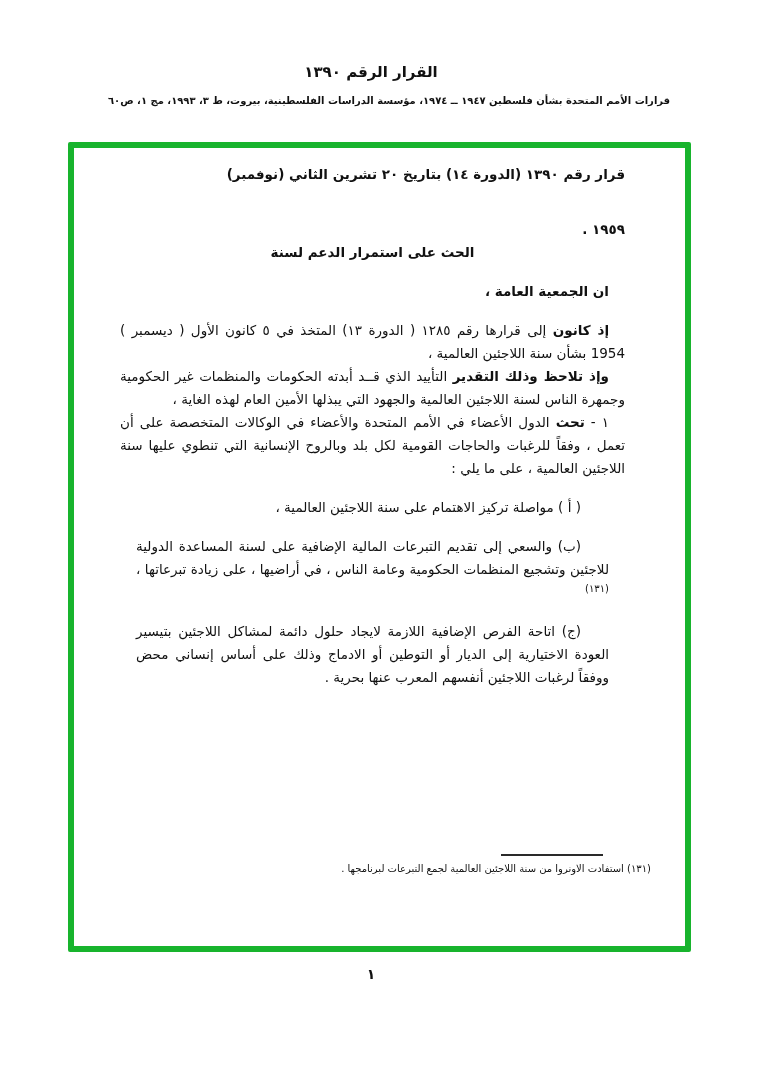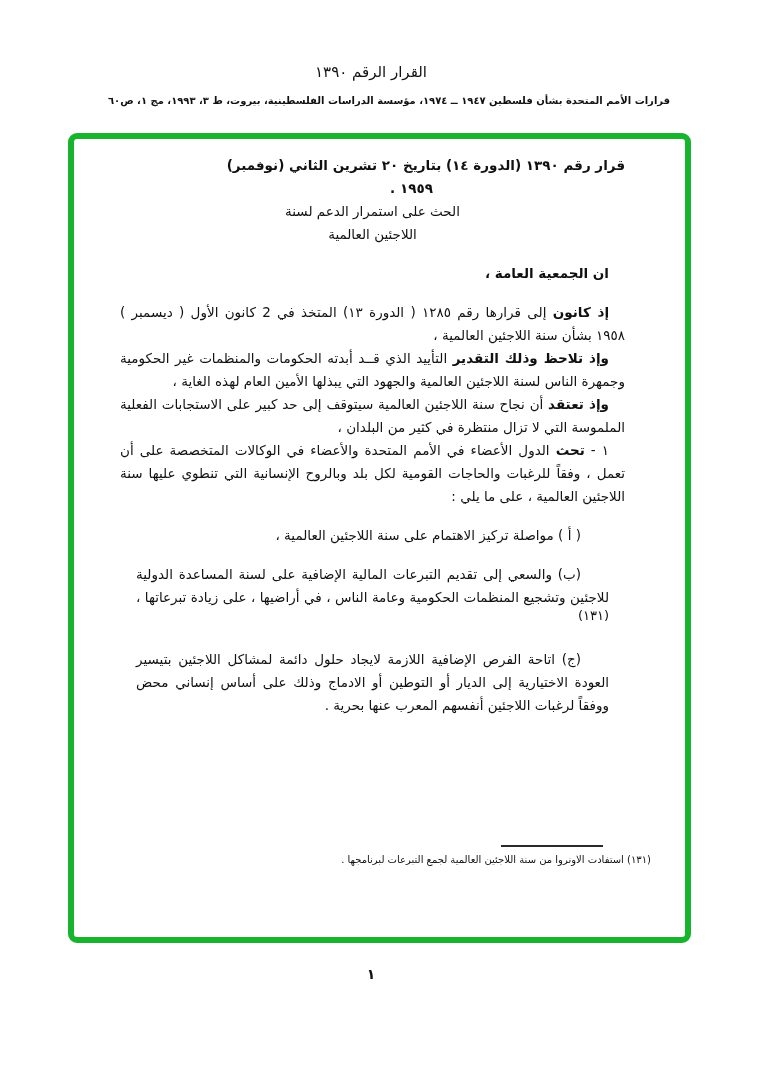--- a/index.html
+++ b/index.html
@@ -7,56 +7,56 @@
     width: 778px; height: 1092px;
     background: #ffffff;
     position: relative;
     font-family: "DejaVu Sans", sans-serif;
     color: #111111;
     overflow: hidden;
   }
   .doc-title {
     position: absolute; top: 63px; left: 0; width: 742px;
     text-align: center;
-    font-size: 15px; font-weight: normal;
+    font-size: 15px; font-weight: bold;
     direction: rtl;
     letter-spacing: 0.5px;
   }
   .doc-source {
     position: absolute; top: 95px; left: 0; width: 778px;
     text-align: center;
     font-size: 10px; font-weight: bold;
     direction: rtl;
     white-space: nowrap;
   }
   .green-box {
-    position: absolute; left: 68px; top: 133px;
+    position: absolute; left: 68px; top: 142px;
     width: 623px; height: 810px;
     box-sizing: border-box;
     border: 6px solid #18b42d;
-    border-radius: 9px;
+    border-radius: 2px;
     background: #ffffff;
   }
   .content {
     position: absolute; top: 0; right: 0; left: 0;
     padding: 15px 60px 0 46px;
     direction: rtl;
     text-align: justify;
     font-size: 13.5px;
     line-height: 23px;
   }
   .intro-line1 { font-weight: bold; text-align: right; }
   .intro-line2 { font-weight: bold; text-align: right; padding-left: 78px; text-align: left; direction: rtl; }
-  .intro-line2 { text-align: center; }
-  .res-heading { font-weight: normal; text-align: center; }
+  .intro-line2 { text-align: right; margin-top: 32px; }
+  .res-heading { font-weight: bold; text-align: center; }
   .opening { font-weight: bold; margin: 16px; }
   p.para { margin: 0; text-indent: 16px; }
   p.item { margin: 16px; text-indent: 28px; }
   .lead { font-weight: bold; }
-  sup.fn-ref { font-size: 13px; line-height: 0; }
+  sup.fn-ref { font-size: 10px; line-height: 0; }
   .footnote-area {
     position: absolute; top: 706px; right: 34px;
     width: 500px;
     direction: rtl;
     text-align: right;
     font-size: 10px;
     line-height: 15px;
   }
   .footnote-rule {
     width: 102px; height: 0;
@@ -76,29 +76,27 @@
 
 <div class="doc-source">قرارات الأمم المتحدة بشأن فلسطين ١٩٤٧ ــ ١٩٧٤، مؤسسة الدراسات الفلسطينية، بيروت، ط ٣، ١٩٩٣، مج ١، ص٦٠</div>
 
 <div class="green-box" style="border-color: rgb(24, 180, 45);">
   <div class="content">
 
     <div class="intro-line1">قرار رقم ١٣٩٠ (الدورة ١٤) بتاريخ ٢٠ تشرين الثاني (نوفمبر)</div>
     <div class="intro-line2">١٩٥٩ .</div>
 
     <div class="res-heading">الحث على استمرار الدعم لسنة</div>
-    <div class="res-heading">اللاجئين العالمية</div>
 
     <p class="opening">ان الجمعية العامة ،</p>
 
-    <p class="para"><span class="lead">إذ كانون</span> <span>إلى قرارها رقم ١٢٨٥ ( الدورة ١٣) المتخذ في 2 كانون الأول ( ديسمبر ) ١٩٥٨ بشأن سنة اللاجئين العالمية ،</span></p>
+    <p class="para"><span class="lead">إذ كانون</span> <span>إلى قرارها رقم ١٢٨٥ ( الدورة ١٣) المتخذ في ٥ كانون الأول ( ديسمبر ) 1954 بشأن سنة اللاجئين العالمية ،</span></p>
 
     <p class="para"><span class="lead">وإذ تلاحظ وذلك التقدير</span> <span>التأييد الذي قــد أبدته الحكومات والمنظمات غير الحكومية وجمهرة الناس لسنة اللاجئين العالمية والجهود التي يبذلها الأمين العام لهذه الغاية ،</span></p>
 
-    <p class="para"><span class="lead">وإذ تعتقد</span> <span>أن نجاح سنة اللاجئين العالمية سيتوقف إلى حد كبير على الاستجابات الفعلية الملموسة التي لا تزال منتظرة في كثير من البلدان ،</span></p>
 
     <p class="para"><span>١ - </span><span class="lead">تحث</span> <span>الدول الأعضاء في الأمم المتحدة والأعضاء في الوكالات المتخصصة على أن تعمل ، وفقاً للرغبات والحاجات القومية لكل بلد وبالروح الإنسانية التي تنطوي عليها سنة اللاجئين العالمية ، على ما يلي :</span></p>
 
     <p class="item"><span>( أ ) مواصلة تركيز الاهتمام على سنة اللاجئين العالمية ،</span></p>
 
     <p class="item"><span>(ب) والسعي إلى تقديم التبرعات المالية الإضافية على لسنة المساعدة الدولية للاجئين وتشجيع المنظمات الحكومية وعامة الناس ، في أراضيها ، على زيادة تبرعاتها ،</span><sup class="fn-ref">(١٣١)</sup></p>
 
     <p class="item"><span>(ج) اتاحة الفرص الإضافية اللازمة لايجاد حلول دائمة لمشاكل اللاجئين بتيسير العودة الاختيارية إلى الديار أو التوطين أو الادماج وذلك على أساس إنساني محض ووفقاً لرغبات اللاجئين أنفسهم المعرب عنها بحرية .</span></p>
 
   </div>

